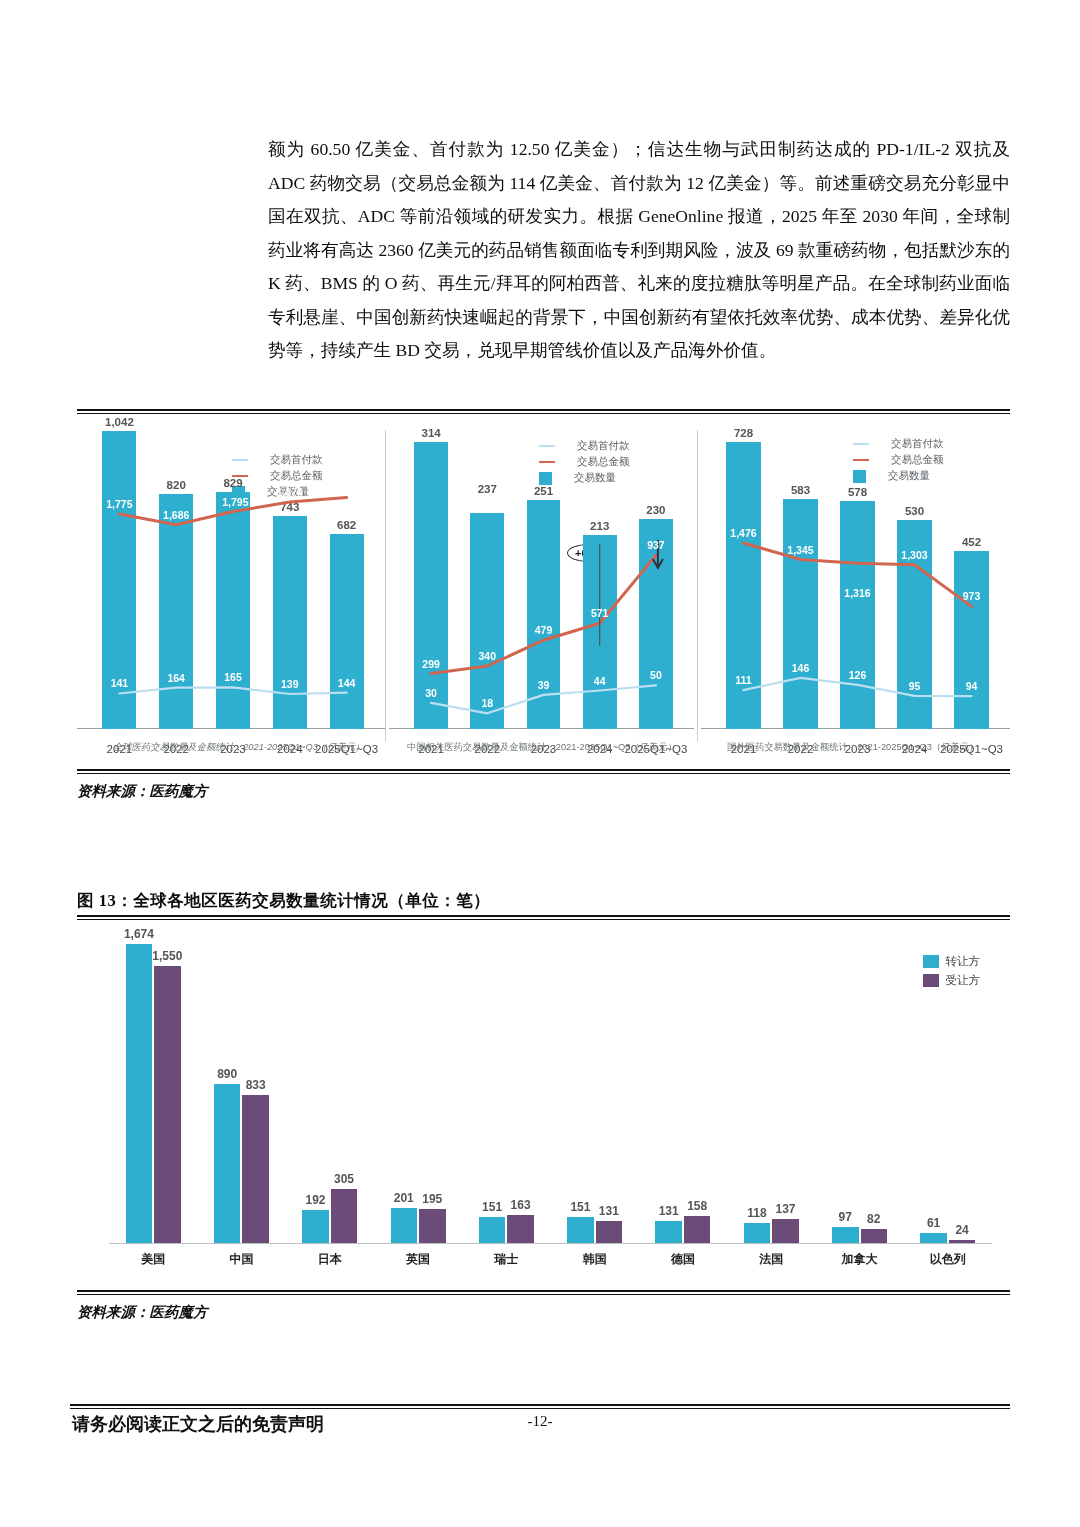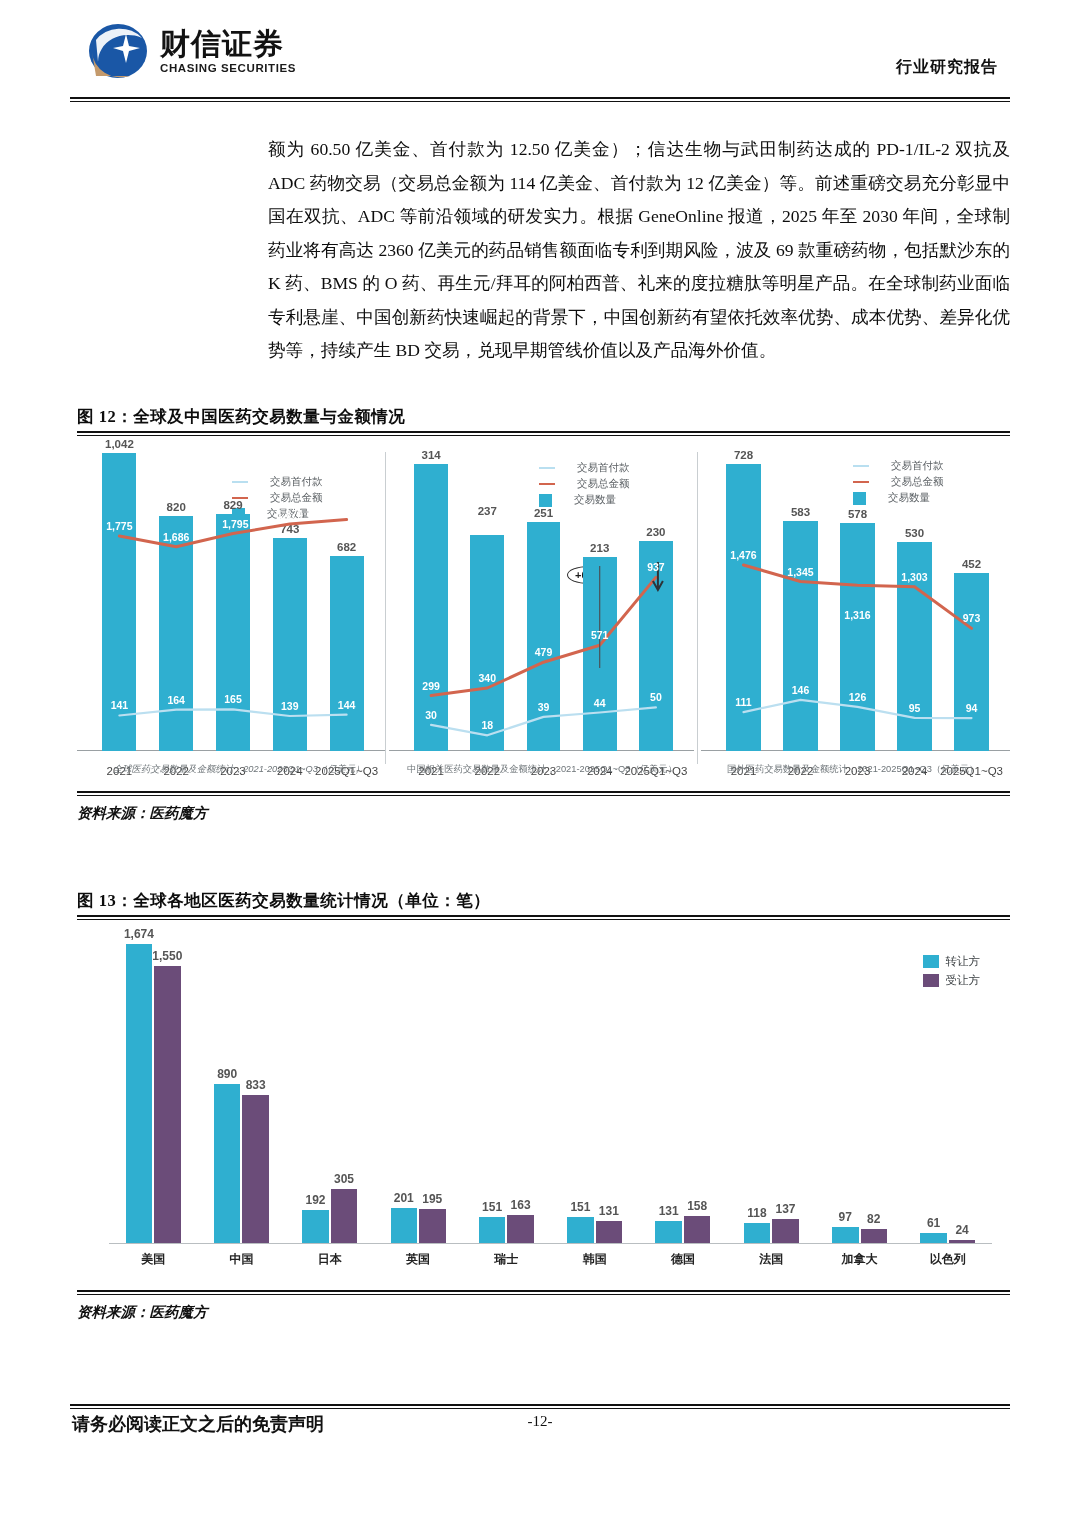--- a/index.html
+++ b/index.html
@@ -86,46 +86,26 @@
   .footer-rule{position:absolute;left:70px;top:1404px;width:940px;border-top:2.5px solid #111;}
   .footer-rule2{position:absolute;left:70px;top:1408px;width:940px;border-top:1px solid #111;}
   .footer-left{position:absolute;left:72px;top:1412px;font-family:"Liberation Serif",serif;font-weight:bold;font-size:18px;color:#111;}
   .footer-page{position:absolute;left:0;width:1080px;top:1413px;text-align:center;font-family:"Liberation Serif",serif;font-size:15px;color:#111;}
 </style>
 </head>
 <body>
 
 <div class="page">
 
-  <div class="header">
-    <div class="logo-wrap">
-      <div class="logo-mark">
-        <svg width="64" height="60" viewBox="0 0 64 60">
-          <ellipse cx="32" cy="29" rx="29" ry="27" fill="#1A57A6"></ellipse>
-          <path d="M6 30 A29 27 0 0 0 44 54 L10 54 Z" fill="#C49A6C"></path>
-          <path d="M10 18 A28 24 0 0 1 56 16 A30 27 0 0 0 12 40 Z" fill="#ffffff" opacity="0.92"></path>
-          <path d="M40 12 L43 24 L54 26 L43 29 L40 41 L37 29 L27 26 L37 24 Z" fill="#ffffff"></path>
-        </svg>
-      </div>
-      <div class="logo-text">
-        <span class="logo-cn">财信证券</span>
-        <span class="logo-en">CHASING SECURITIES</span>
-      </div>
-    </div>
-    <div class="header-right">行业研究报告</div>
-    <div class="rule-top"></div>
-    <div class="rule-top2"></div>
-  </div>
 
   <div class="body-text">
     <p>额为 60.50 亿美金、首付款为 12.50 亿美金）；信达生物与武田制药达成的 PD-1/IL-2 双抗及 ADC 药物交易（交易总金额为 114 亿美金、首付款为 12 亿美金）等。前述重磅交易充分彰显中国在双抗、ADC 等前沿领域的研发实力。根据 GeneOnline 报道，2025 年至 2030 年间，全球制药业将有高达 2360 亿美元的药品销售额面临专利到期风险，波及 69 款重磅药物，包括默沙东的 K 药、BMS 的 O 药、再生元/拜耳的阿柏西普、礼来的度拉糖肽等明星产品。在全球制药业面临专利悬崖、中国创新药快速崛起的背景下，中国创新药有望依托效率优势、成本优势、差异化优势等，持续产生 BD 交易，兑现早期管线价值以及产品海外价值。</p>
   </div>
 
   <div id="fig12">
-    <div class="fig-title">图 12：全球及中国医药交易数量与金额情况</div>
     <div class="fig-rule"></div>
     <div class="fig-rule-thin"></div>
 
     <div class="c12-area">
 
       <div class="panel-sep" style="left:308px;"></div>
       <div class="panel-sep" style="left:620px;"></div>
 
       <div class="panel" id="p-global" style="left:0px;width:308px;">
         <div class="baseline"></div>

